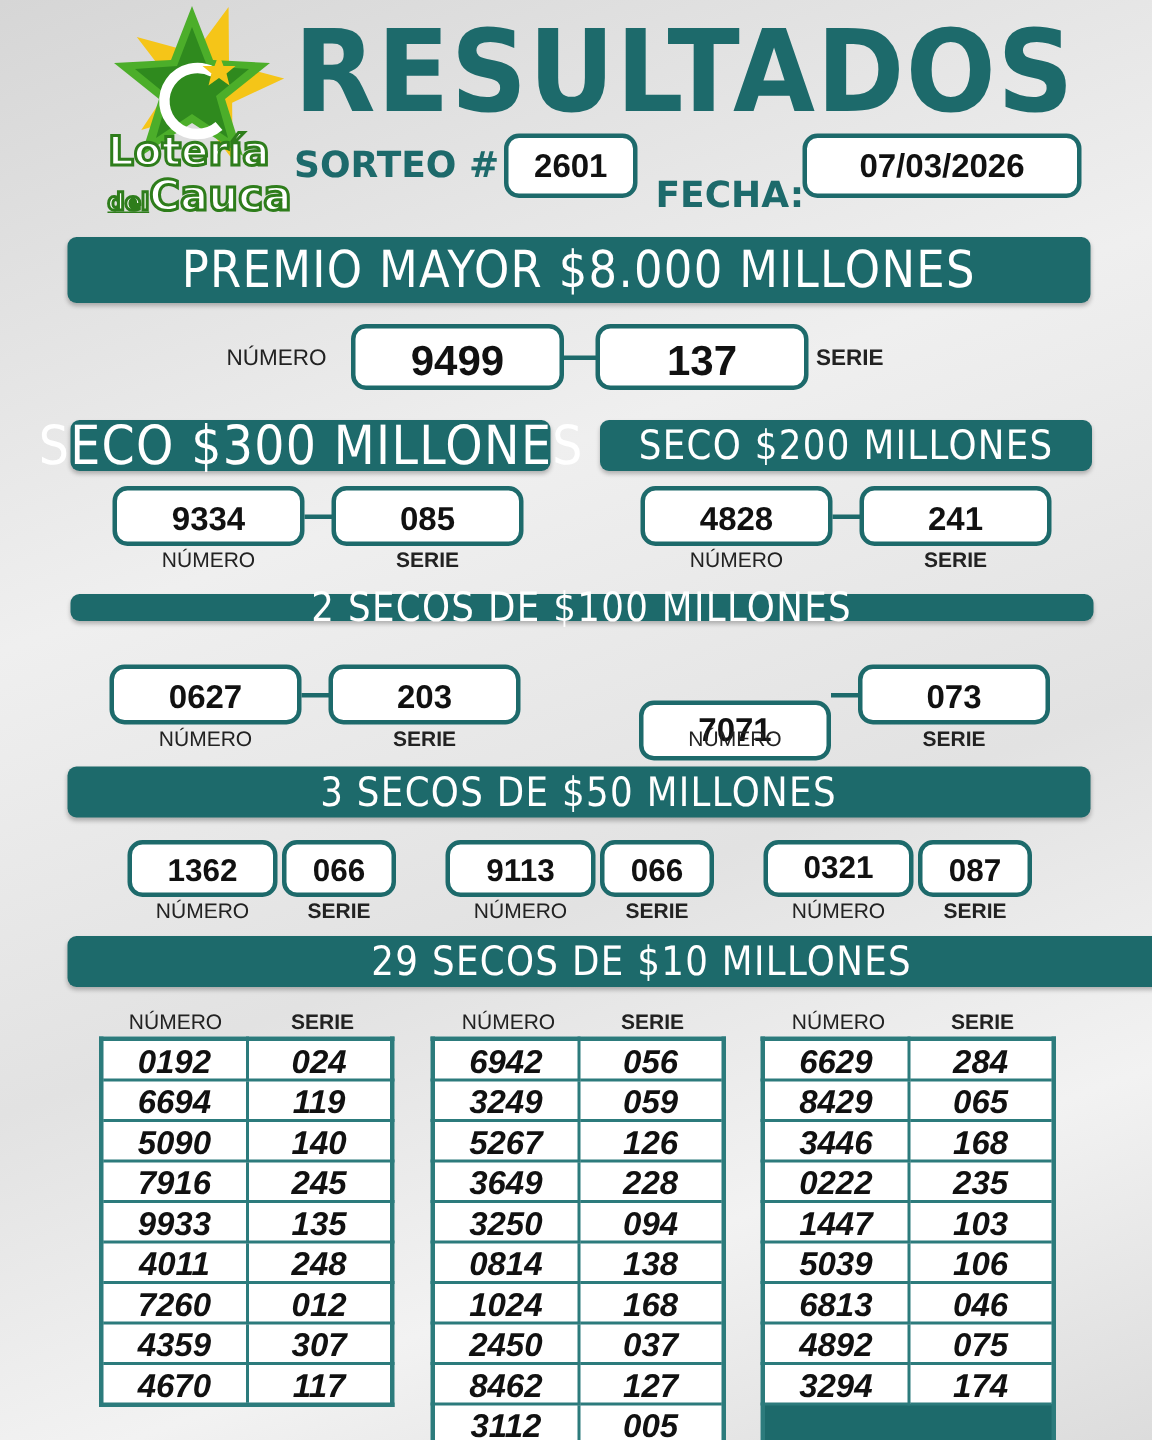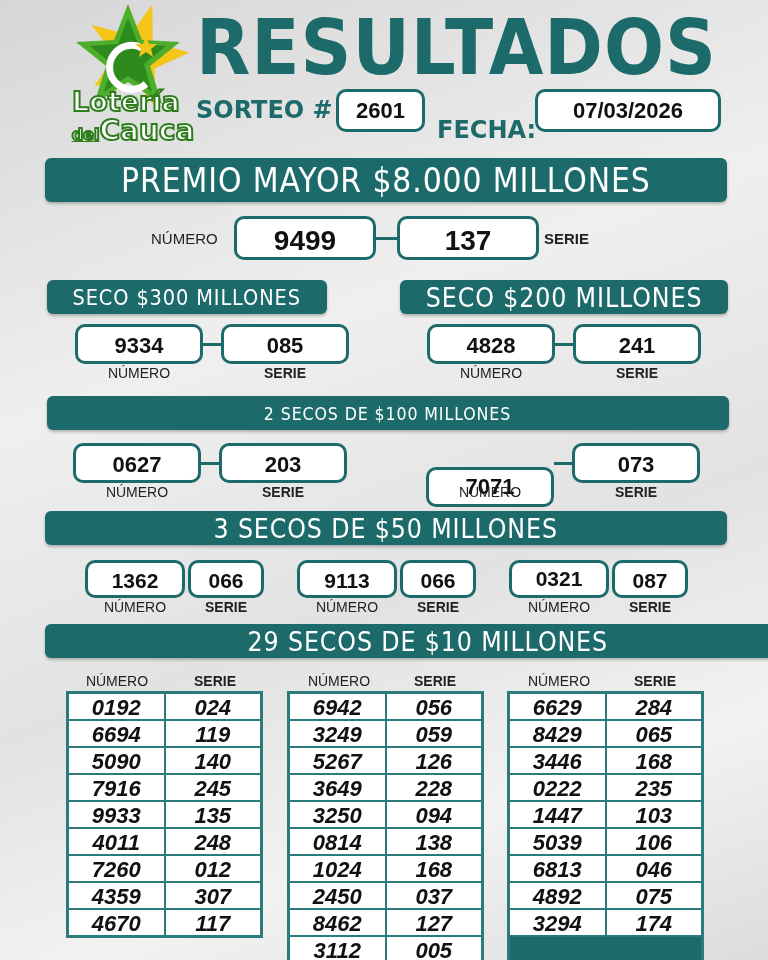--- a/index.html
+++ b/index.html
@@ -85,39 +85,39 @@
 
 <div class="abs banner" style="left:45px;top:158px;width:682px;height:44px;font-size:34px;">
   <span>PREMIO MAYOR $8.000 MILLONES</span>
 </div>
 <div class="abs cap" style="left:151px;top:230px;font-size:15px;">NÚMERO</div>
 <div class="abs valbox" style="left:234px;top:216px;width:142px;height:44px;font-size:28px;padding-top:6px;">9499</div>
 <div class="abs connector" style="left:376px;top:237px;width:22px;"></div>
 <div class="abs valbox" style="left:397px;top:216px;width:142px;height:44px;font-size:28px;padding-top:6px;">137</div>
 <div class="abs cap bold" style="left:544px;top:230px;font-size:15px;">SERIE</div>
 
-<div class="abs banner" style="left:47px;top:280px;width:280px;height:34px;font-size:22px;">
+<div class="abs banner" style="left:47px;top:280px;width:320px;height:34px;font-size:36px;">
   <span>SECO $300 MILLONES</span>
 </div>
 <div class="abs valbox" style="left:75px;top:324px;width:128px;height:40px;font-size:22px;padding-top:4px;">9334</div>
 <div class="abs connector" style="left:203px;top:343px;width:19px;"></div>
 <div class="abs valbox" style="left:221px;top:324px;width:128px;height:40px;font-size:22px;padding-top:4px;">085</div>
 <div class="abs cap" style="left:75px;top:365px;width:128px;">NÚMERO</div>
 <div class="abs cap bold" style="left:221px;top:365px;width:128px;">SERIE</div>
 
 <div class="abs banner" style="left:400px;top:280px;width:328px;height:34px;font-size:27px;">
   <span>SECO $200 MILLONES</span>
 </div>
 <div class="abs valbox" style="left:427px;top:324px;width:128px;height:40px;font-size:22px;padding-top:4px;">4828</div>
 <div class="abs connector" style="left:555px;top:343px;width:19px;"></div>
 <div class="abs valbox" style="left:573px;top:324px;width:128px;height:40px;font-size:22px;padding-top:4px;">241</div>
 <div class="abs cap" style="left:427px;top:365px;width:128px;">NÚMERO</div>
 <div class="abs cap bold" style="left:573px;top:365px;width:128px;">SERIE</div>
 
-<div class="abs banner" style="left:47px;top:396px;width:682px;height:34px;font-size:18px;">
+<div class="abs banner" style="left:47px;top:396px;width:682px;height:18px;font-size:27px;">
   <span>2 SECOS DE $100 MILLONES</span>
 </div>
 <div class="abs valbox" style="left:73px;top:443px;width:128px;height:40px;font-size:22px;padding-top:4px;">0627</div>
 <div class="abs connector" style="left:201px;top:462px;width:19px;"></div>
 <div class="abs valbox" style="left:219px;top:443px;width:128px;height:40px;font-size:22px;padding-top:4px;">203</div>
 <div class="abs cap" style="left:73px;top:484px;width:128px;">NÚMERO</div>
 <div class="abs cap bold" style="left:219px;top:484px;width:128px;">SERIE</div>
 
 <div class="abs valbox" style="left:426px;top:467px;width:128px;height:40px;font-size:22px;padding-top:0;">7071</div>
 <div class="abs connector" style="left:554px;top:462px;width:19px;"></div>

